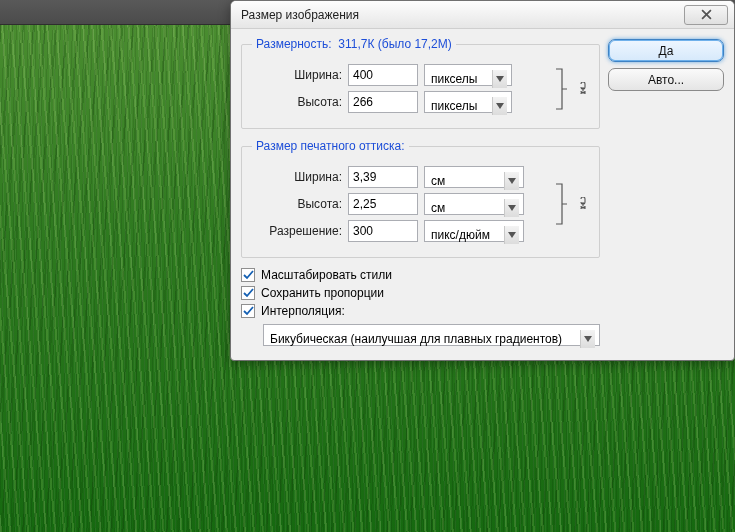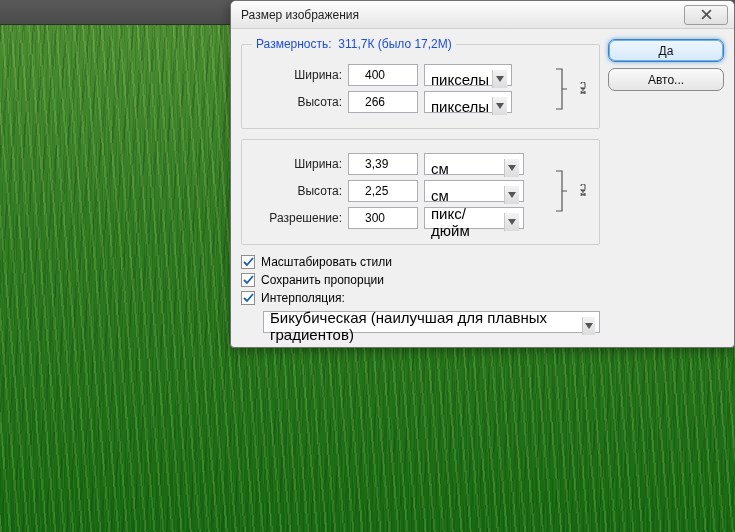--- a/index.html
+++ b/index.html
@@ -83,26 +83,26 @@
     position:relative;
   }
   legend { padding:0 4px; color:#1d4ed8; font-size:12px;}
   .row {
     display:flex; align-items:center; gap:6px; margin:5px 0;
   }
   .lbl { width:90px; text-align:right; color:#222;}
   .num-input {
     width:70px; height:22px;
     border:1px solid #abadb3; background:#fff;
-    padding:2px 16px; font-size:12px;
+    padding:2px 4px; font-size:12px;
   }
   .dropdown {
     height:22px; border:1px solid #abadb3; background:#fff;
     display:flex; align-items:center; padding:8px 4px 0 6px;
-    position:relative; font-size:15px; min-width:88px;
+    position:relative; font-size:12px; min-width:88px;
   }
   .dropdown.wide{ min-width:100px; flex:0 0 100px; }
   .dropdown.full{ flex:1; }
   .dropdown .dd-arrow{
     margin-left:auto; width:15px; height:18px;
     background:linear-gradient(#f3f3f3,#dcdcdc);
     border-left:1px solid #c8c8c8;
     display:flex;align-items:center;justify-content:center;
   }
   .dd-arrow svg{width:8px;height:6px;}
@@ -192,20 +192,21 @@
               <path d="M2 4 H8 V44 H2 M8 24 H13" stroke="#555" stroke-width="1.2" fill="none"></path>
             </svg>
           </div>
           <svg class="link-icon" viewBox="0 0 12 14">
             <path d="M4 2 a2 2 0 0 1 4 0 v3 a2 2 0 0 1 -4 0 M4 9 a2 2 0 0 0 4 0 v3 a2 2 0 0 0 -4 0 M6 5 V9" stroke="#555" stroke-width="1.1" fill="none"></path>
           </svg>
         </div>
       </fieldset>
 
       <fieldset>
+        <legend>Размер печатного оттиска:</legend>
         <div class="dims-wrap">
           <div class="dims-left">
             <div class="row">
               <span class="lbl">Ширина:</span>
               <input class="num-input" value="3,39" style="">
               <div class="dropdown wide">
                 <span>см</span>
                 <span class="dd-arrow">
                     <svg viewBox="0 0 8 6">
                       <path d="M0 0 L8 0 L4 6 Z" fill="#555"></path>

